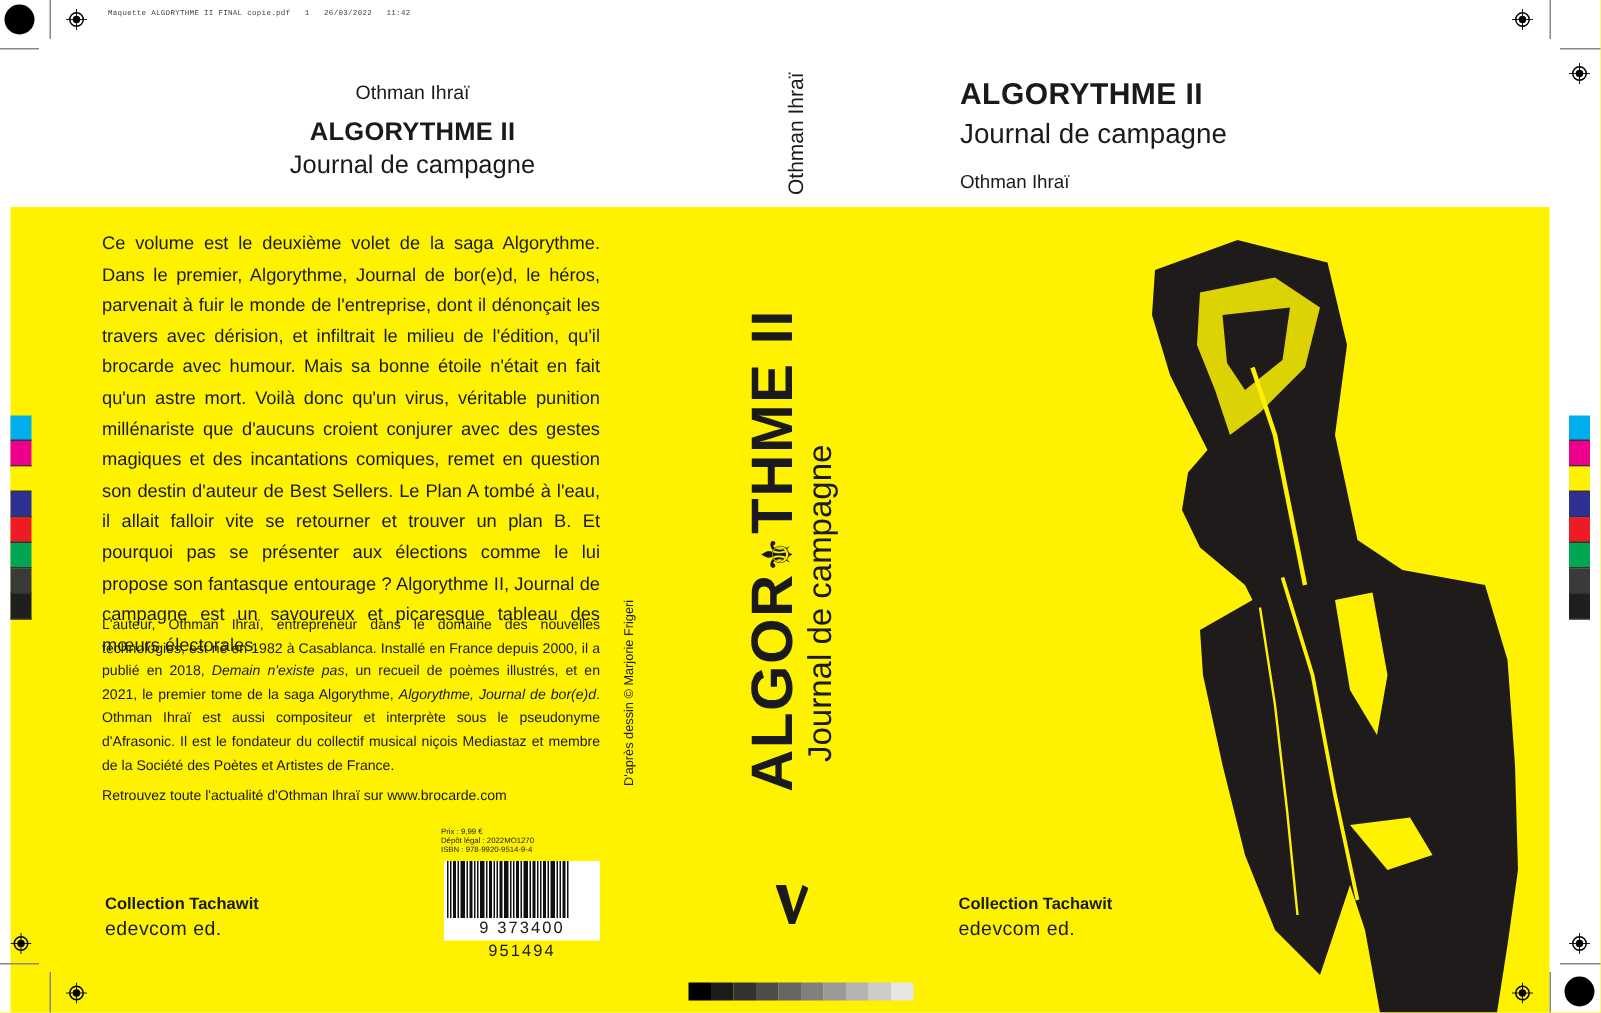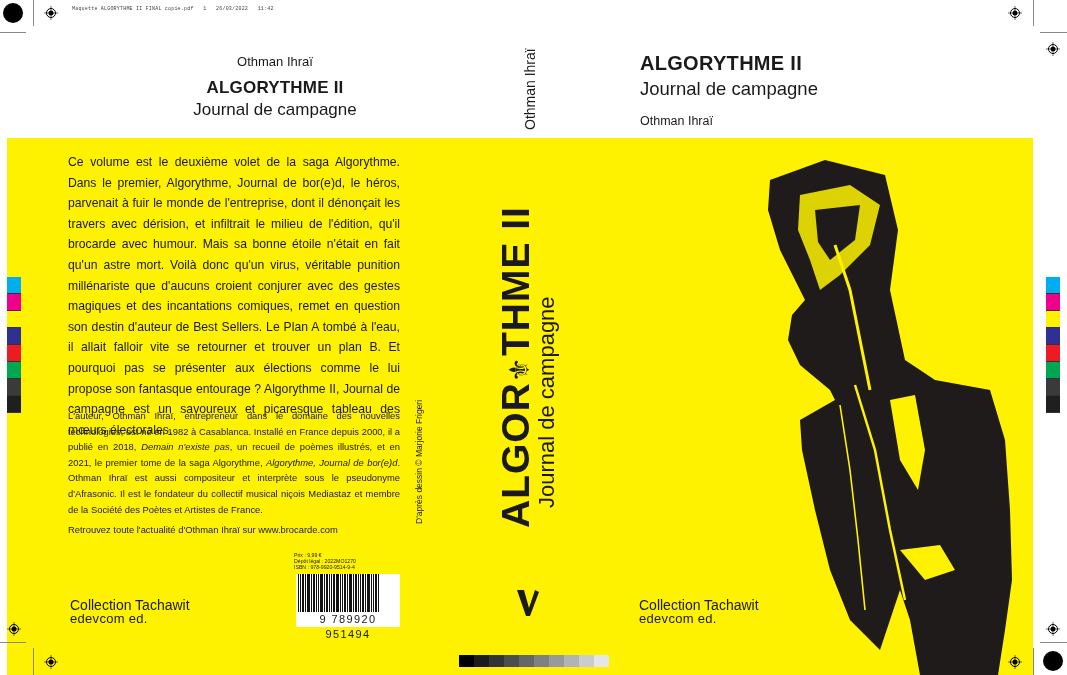--- a/index.html
+++ b/index.html
@@ -11,21 +11,21 @@
   .crop-h { position:absolute; height:1px; background:#888; }
   .crop-v { position:absolute; width:1px; background:#888; }
   .dot { position:absolute; width:20px; height:20px; border-radius:50%; background:#000; }
   .back-author { position:absolute; left:160px; top:54px; width:230px; text-align:center; font-size:13px; }
   .back-title { position:absolute; left:130px; top:78px; width:290px; text-align:center; font-size:17px; font-weight:bold; letter-spacing:0.2px; }
   .back-subtitle { position:absolute; left:130px; top:100px; width:290px; text-align:center; font-size:17px; }
   .blurb { position:absolute; left:68px; top:152px; width:332px; font-size:12.2px; line-height:20.6px; text-align:justify; }
   .bio { position:absolute; left:68px; top:408px; width:332px; font-size:9.4px; line-height:15.6px; text-align:justify; }
   .bio em { font-style:italic;margin-top:28px; }
   .site { position:absolute; left:68px; top:524px; font-size:9.4px; }
-  .collection { position:absolute; font-size:14px; }
+  .collection { position:absolute; font-size:11px;font-weight:bold; }
   .publisher { position:absolute; font-size:13px; letter-spacing:0.3px; }
   .barcode-box { position:absolute; left:294px; top:552px; width:108px; height:77px; }
   .barcode-meta { font-family:"Liberation Sans", sans-serif; font-size:5.2px; line-height:6px; color:#222; }
   .bars { position:absolute; left:2px; top:22px; width:104px; height:40px; background:#fff; display:flex; align-items:stretch; padding:0 2px; box-sizing:border-box; }
   .bars span { display:block; background:#111; margin-right:1px; }
   .barnum { position:absolute; left:2px; top:60px; width:104px; height:15px; background:#fff; font-size:11px; letter-spacing:1.4px; text-align:center; line-height:15px; }
   .rot { position:absolute; transform-origin:0 0; transform:rotate(-90deg); white-space:nowrap; }
   .color-bar { position:absolute; width:14px; }
   .color-bar div { width:14px; height:17px; border-bottom:1px solid #333; box-sizing:border-box; }
   .gray-bar { position:absolute; left:459px; top:655px; display:flex; }
@@ -173,21 +173,21 @@
       <span style="width:1px"></span>
       <span style="width:1px"></span>
       <span style="width:2px"></span>
       <span style="width:1px"></span>
       <span style="width:3px"></span>
       <span style="width:1px"></span>
       <span style="width:1px"></span>
       <span style="width:2px"></span>
       <span style="width:1px"></span>
   </div>
-  <div class="barnum">9 789920 951494</div>
+  <div class="barnum">9 373400 951494</div>
 </div>
 
 <div class="rot" style="left:522px; top:130px; font-size:14px;">Othman Ihraï</div>
 
 <div class="rot" style="left:496px; top:528px; font-size:39px; font-weight:bold; letter-spacing:1px; line-height:40px;">
   <span>ALGOR</span><span style="font-size:28px; font-weight:normal;">⚜</span><span>THME II</span>
 </div>
 <div class="rot" style="left:534px; top:508px; font-size:22px;">Journal de campagne</div>
 
 <div class="rot" style="left:414px; top:524px; font-size:8.5px;">D'après dessin © Marjorie Frigeri</div>

